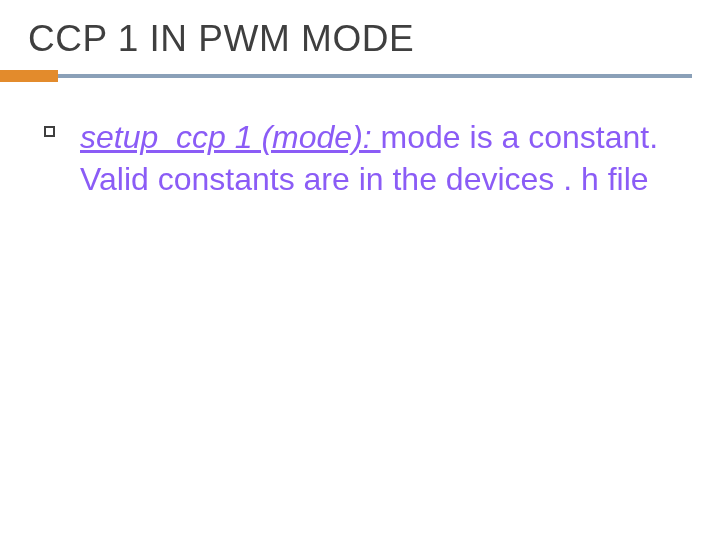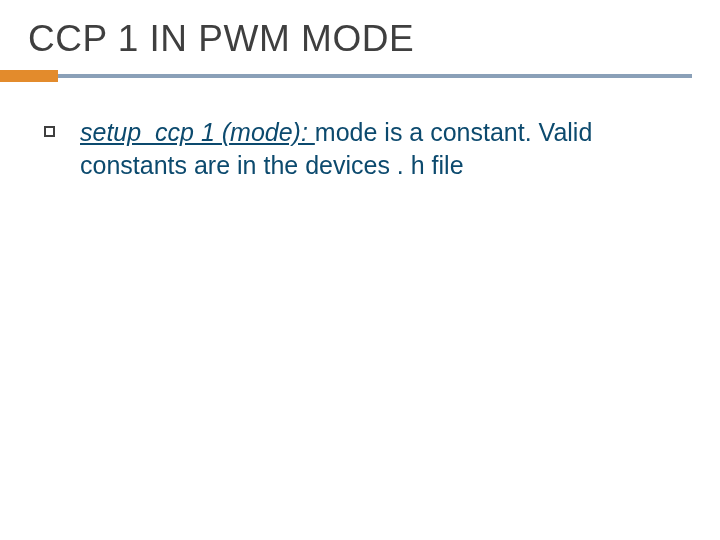--- a/index.html
+++ b/index.html
@@ -47,23 +47,23 @@
     height: 12px;
     background: #e38b2c;
   }
   ul.bullets {
     list-style: none;
     margin: 0;
     padding: 0 0 0 16px;
   }
   ul.bullets > li {
     position: relative;
-    font-size: 25px;
+    font-size: 32px;
     line-height: 1.32;
-    color: #0c4a6e;
+    color: #8b5cf6;
     padding-left: 36px;
     margin-bottom: 2px;
   }
   ul.bullets > li::before {
     content: "";
     position: absolute;
     left: 0;
     top: 10px;
     width: 11px;
     height: 11px;

